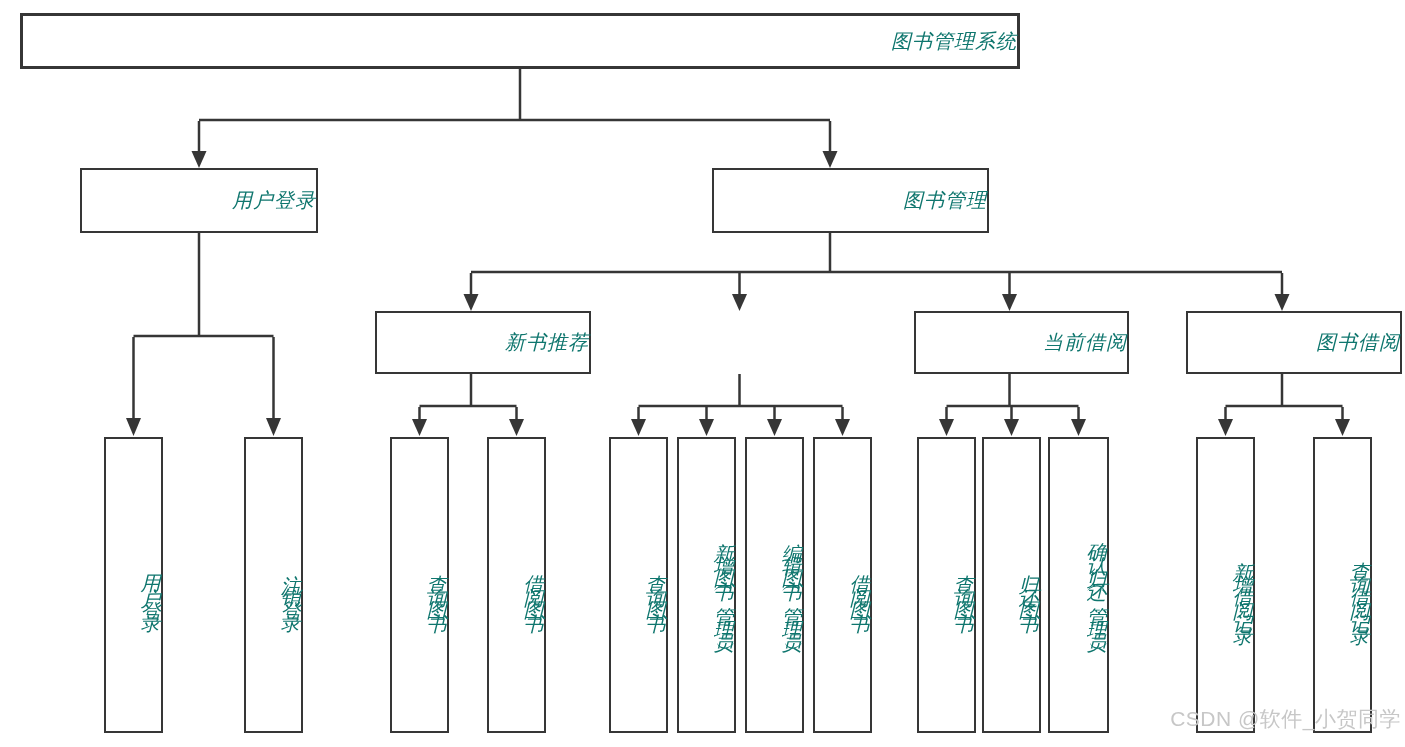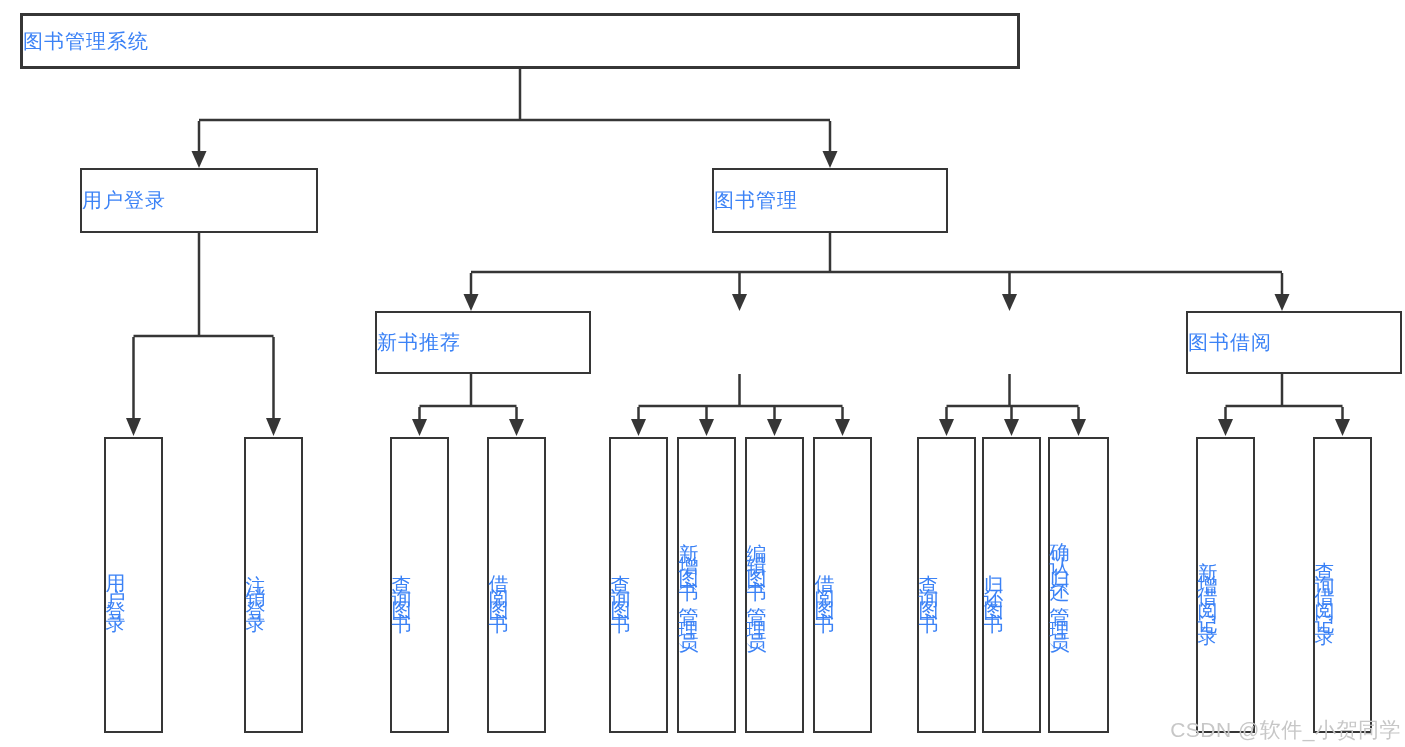--- a/index.html
+++ b/index.html
@@ -11,39 +11,40 @@
     overflow:hidden;
   }
   .connectors{position:absolute;left:0;top:0;width:1405px;height:747px;}
   .ln{stroke:#363636;stroke-width:2.5;fill:none;}
   .ah{fill:#363636;stroke:none;}
   .box{
     position:absolute;
     box-sizing:border-box;
     background:#fff;
     border:2.5px solid #363636;
-    display:flex;align-items:center;justify-content:flex-start;
-    color:#3b82f6;
+    display:flex;align-items:center;justify-content:flex-end;
+    color:#0f766e;
+    font-style:italic;
   }
   .box.root{border-width:3px;}
   .h{font-size:20px;letter-spacing:1px;white-space:nowrap;}
   .l2{top:168px;height:65px;}
   .l3{top:311px;height:63px;margin-left:12px;}
   .leaf{top:437px;height:296px;width:59px;}
   .v{
     writing-mode:vertical-rl;
     text-orientation:mixed;
     font-size:20px;
     line-height:1;
     letter-spacing:0.65em;
     white-space:nowrap;
   }
   .watermark{
     position:absolute;
-    right:4px;bottom:3px;
+    right:4px;bottom:14px;
     font-size:21px;
     color:#c7c7c7;
     letter-spacing:0.5px;
     z-index:5;
     white-space:nowrap;
   }
 </style>
 </head>
 <body>
 
@@ -110,26 +111,29 @@
     <path class="ah" d="M1335 419 L1350 419 L1342.5 436 Z"></path>
   </svg>
 
   <div class="box root" style="left:20px;top:13px;width:1000px;height:56px">
     <span class="h">图书管理系统</span>
   </div>
 
   <div class="box l2" style="left:80px;width:238px">
     <span class="h">用户登录</span>
   </div>
-  <div class="box l2" style="left:712px;width:236px">
+  <div class="box l2" style="left:712px;width:277px">
     <span class="h">图书管理</span>
   </div>
 
   <div class="box l3" style="left:363px;width:216px">
     <span class="h">新书推荐</span>
+  </div>
+  <div class="box l3" style="left:902px;width:215px">
+    <span class="h">当前借阅</span>
   </div>
   <div class="box l3" style="left:1174px;width:216px">
     <span class="h">图书借阅</span>
   </div>
 
   <div class="box leaf" style="left:104px">
     <span class="v">用户登录</span>
   </div>
   <div class="box leaf" style="left:244px">
     <span class="v">注销登录</span>

